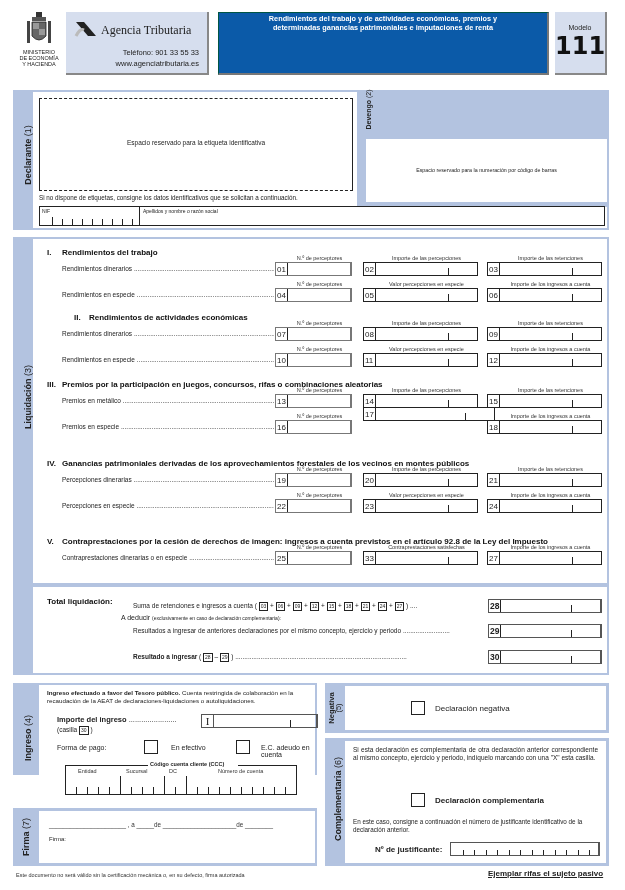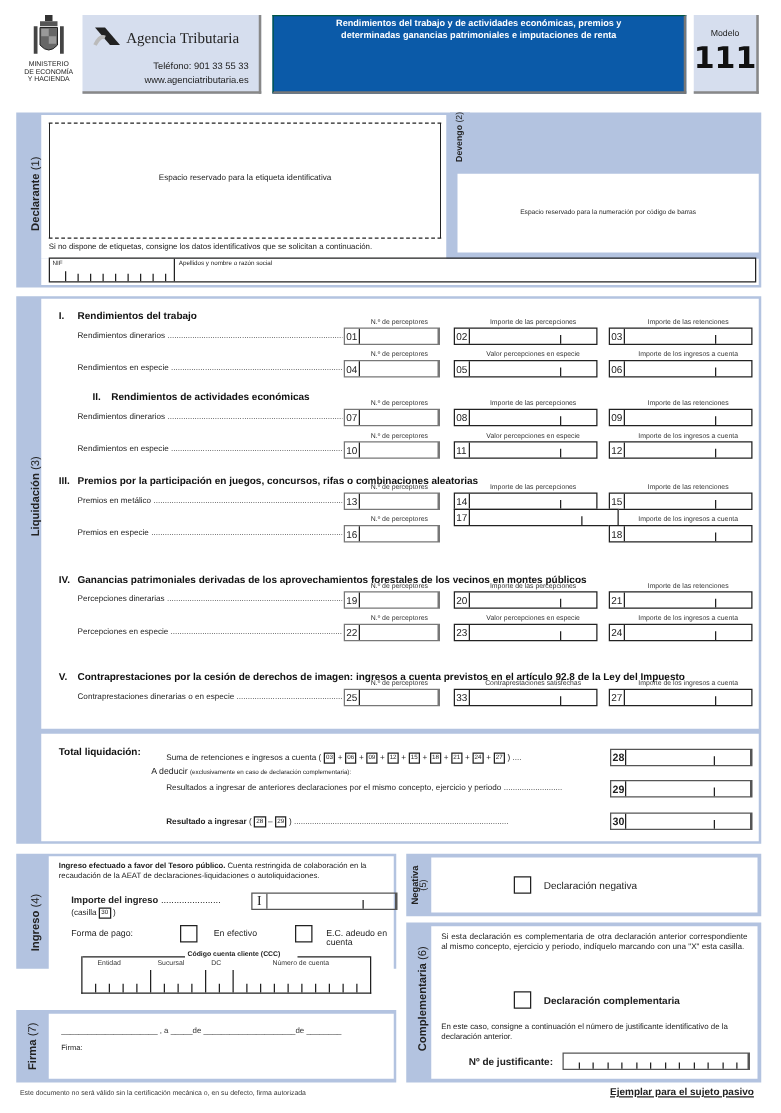--- a/index.html
+++ b/index.html
@@ -397,13 +397,13 @@
         <div class="tick-row" style="left:92px;height:5px;"></div>
         <div class="tick-row" style="left:103.5px;height:5px;"></div>
         <div class="tick-row" style="left:115px;height:5px;"></div>
         <div class="tick-row" style="left:126.5px;height:5px;"></div>
         <div class="tick-row" style="left:138px;height:5px;"></div>
       </div>
   </div>
 </div>
 
 <div class="abs" style="left:16px;top:872px;font-size:5.5px;color:#333;">Este documento no será válido sin la certificación mecánica o, en su defecto, firma autorizada</div>
-<div class="abs" style="left:488px;top:869px;font-size:8px;font-weight:bold;text-decoration:underline;color:#222;">Ejemplar para el sujeto pasivo</div>
+<div class="abs" style="left:488px;top:869px;font-size:8px;font-weight:bold;text-decoration:underline;color:#222;">Ejemplar rifas el sujeto pasivo</div>
 
 </body></html>

